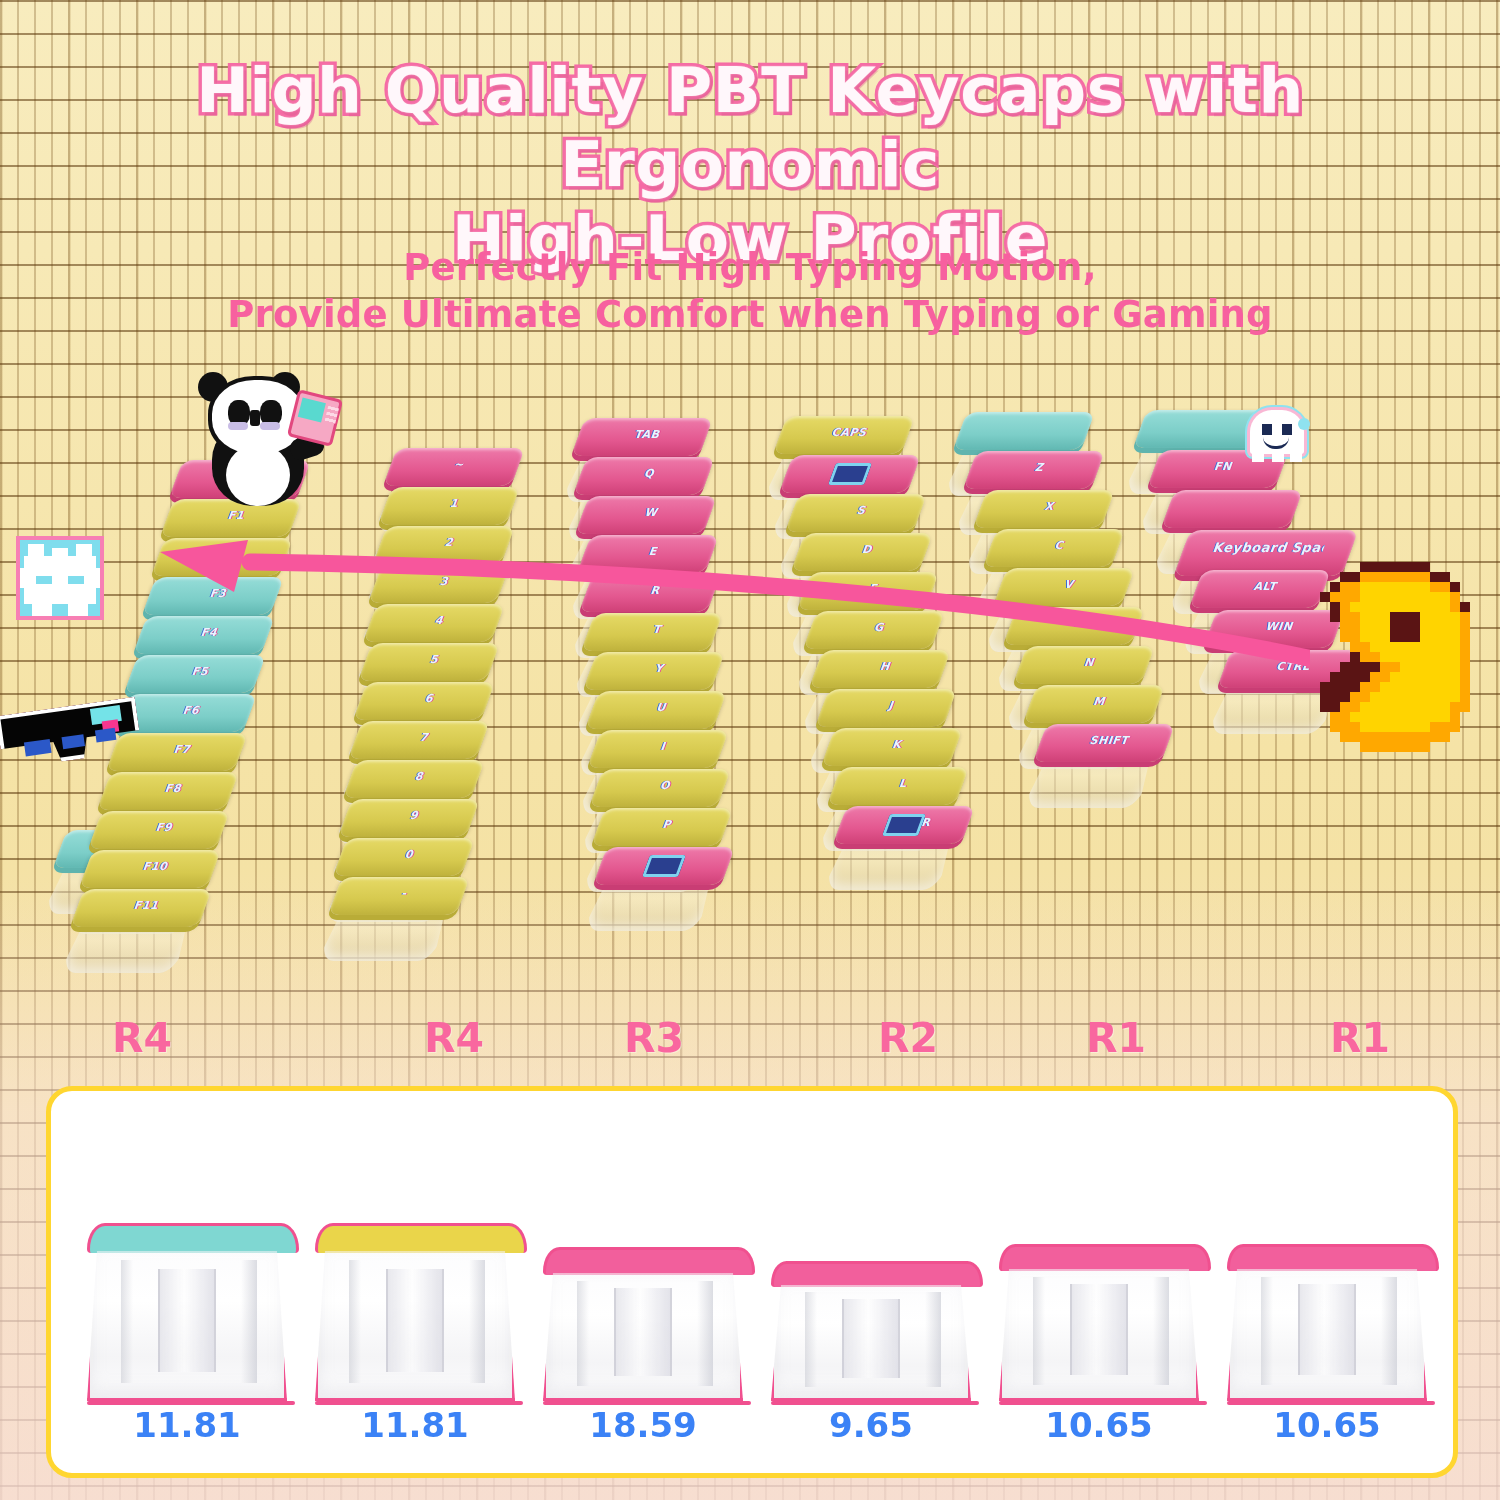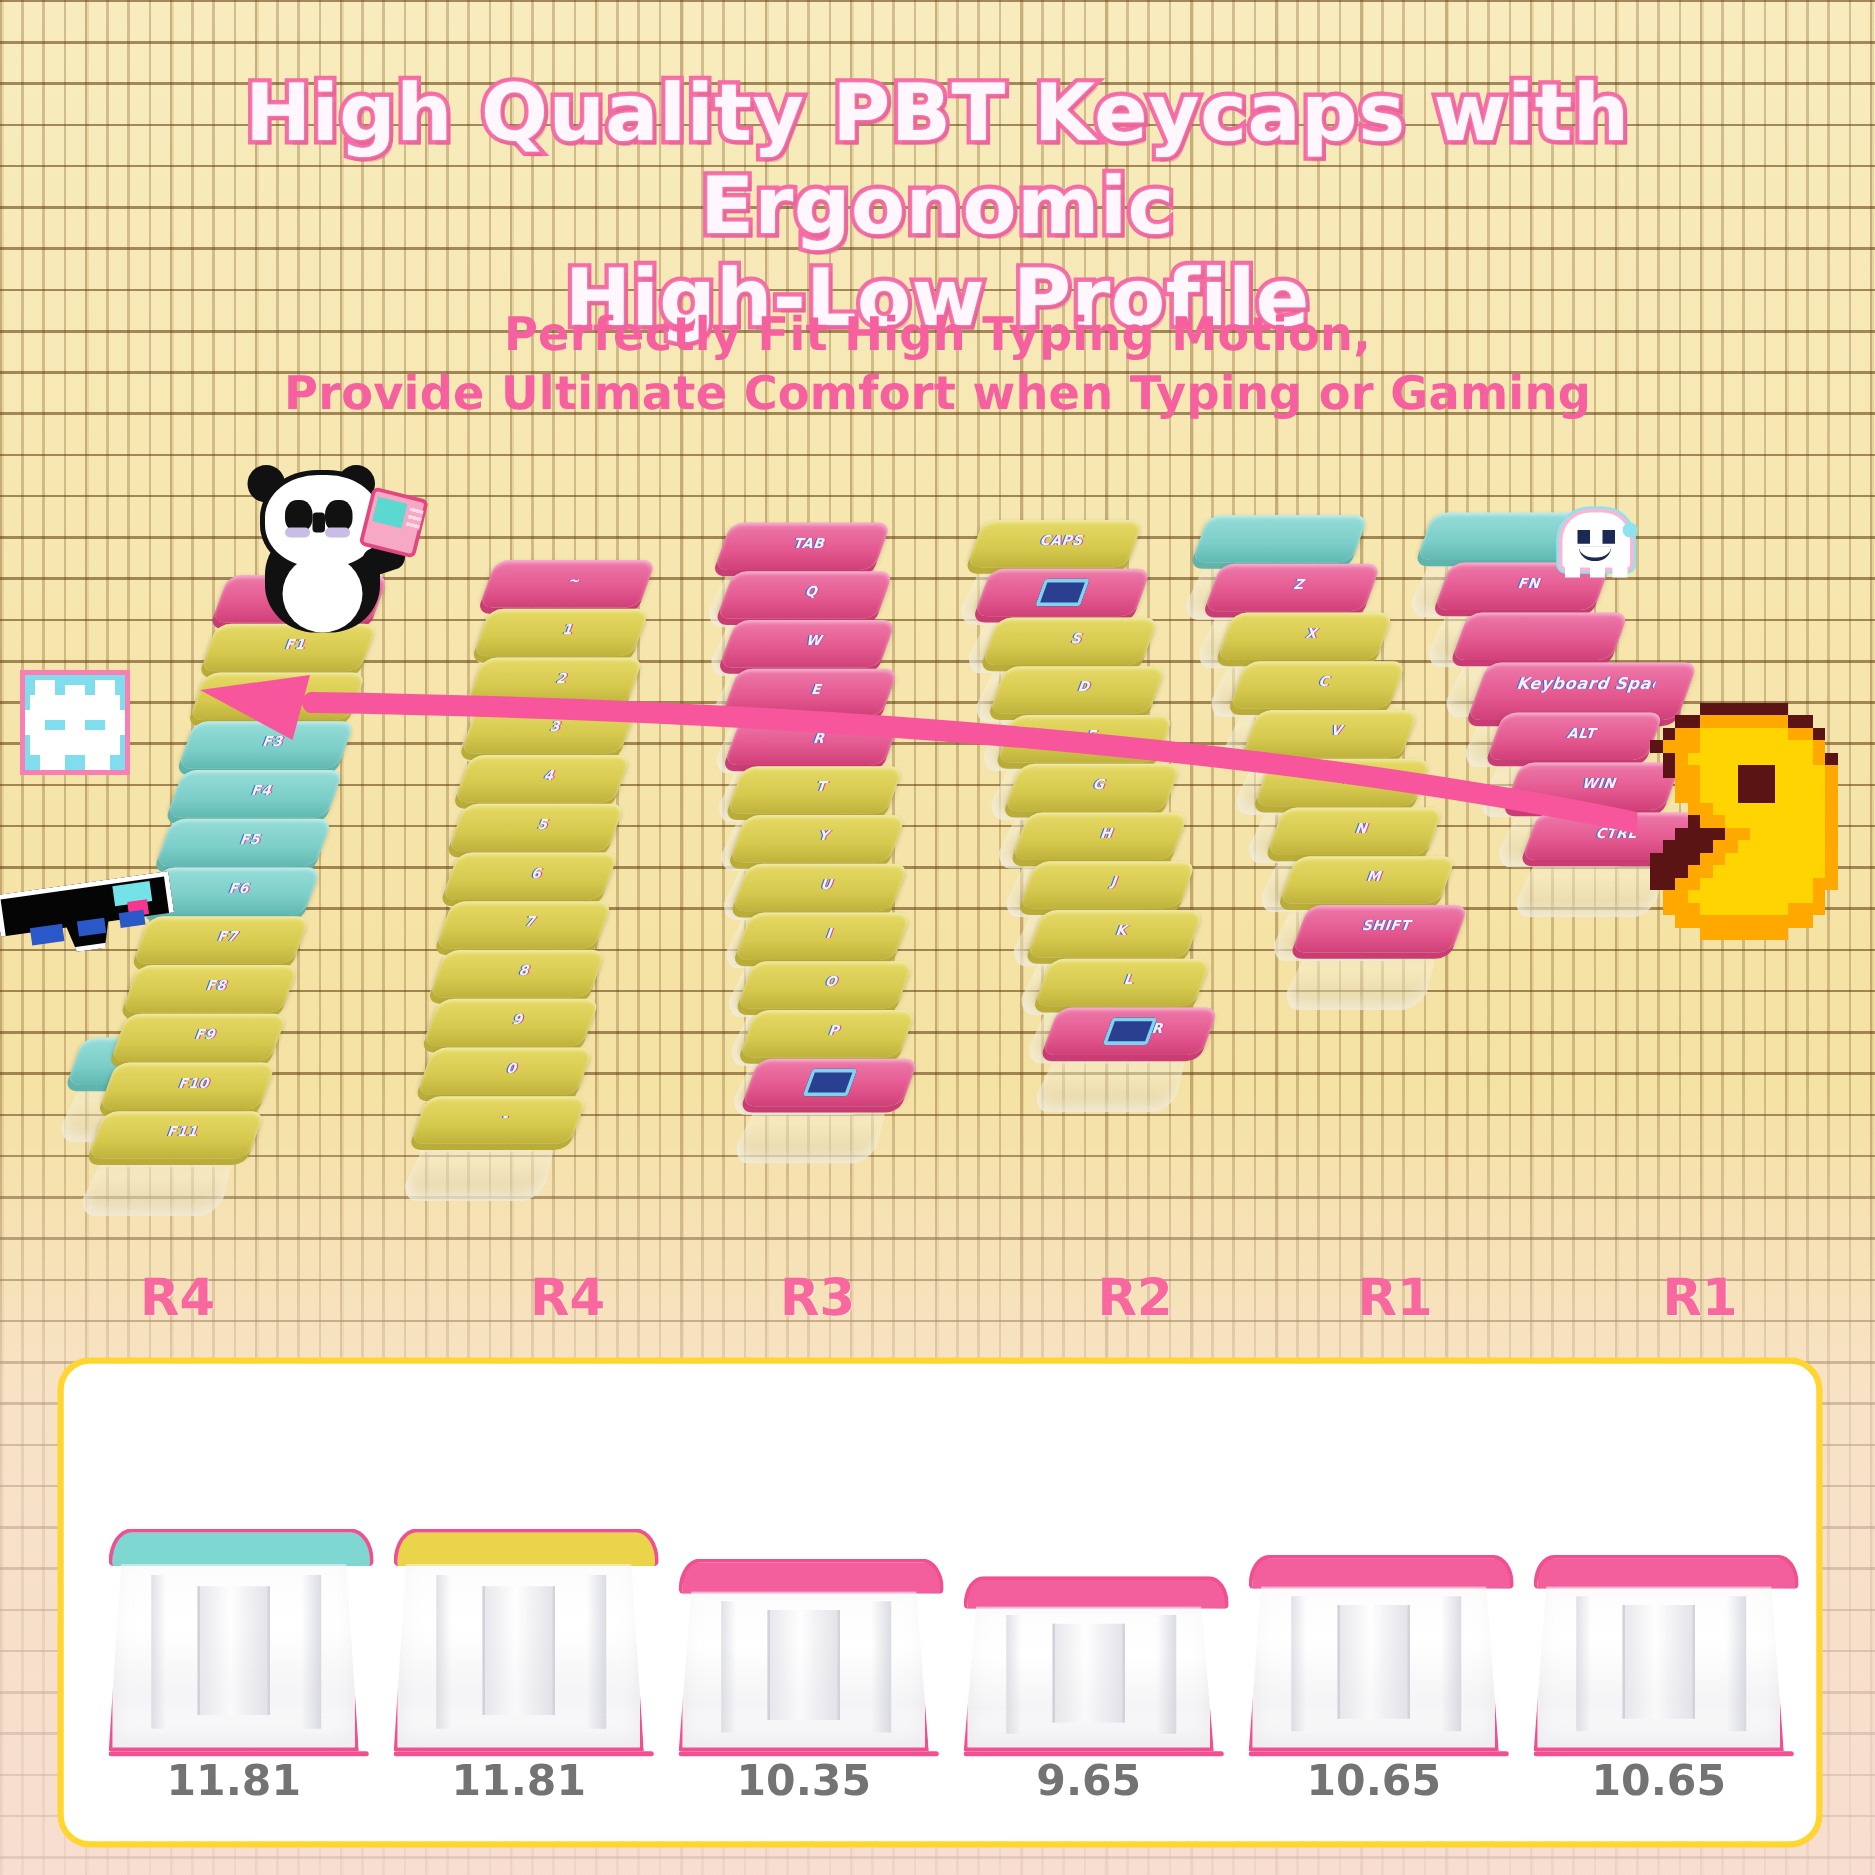--- a/index.html
+++ b/index.html
@@ -318,21 +318,21 @@
     width: 208px;
     height: 4px;
     margin: 0 auto;
     background: #f0508f;
     border-radius: 2px;
   }
   .profile-value {
     font-family: "DejaVu Sans", sans-serif;
     font-weight: bold;
     font-size: 34px;
-    color: #737373;
+    color: #3b82f6;
   }
 </style>
 </head>
 <body>
 
 <div id="canvas">
 
   <div id="header">
     <div class="title-line">High Quality PBT Keycaps with Ergonomic</div>
     <div class="title-line">High-Low Profile</div>
@@ -800,21 +800,21 @@
           <div class="profile-value">11.81</div>
         </div>
         <div class="profile-item">
           <div class="profile-shape">
             <div class="profile-top" style="height: 28px; background: linear-gradient(rgb(242, 95, 156), rgb(242, 95, 156));"></div>
             <div class="profile-body" style="height: 128px;">
               <div class="profile-stem"></div>
             </div>
             <div class="profile-base"></div>
           </div>
-          <div class="profile-value">10.35</div>
+          <div class="profile-value">18.59</div>
         </div>
         <div class="profile-item">
           <div class="profile-shape">
             <div class="profile-top" style="height: 26px; background: linear-gradient(rgb(242, 95, 156), rgb(242, 95, 156));"></div>
             <div class="profile-body" style="height: 116px;">
               <div class="profile-stem"></div>
             </div>
             <div class="profile-base"></div>
           </div>
           <div class="profile-value">9.65</div>

